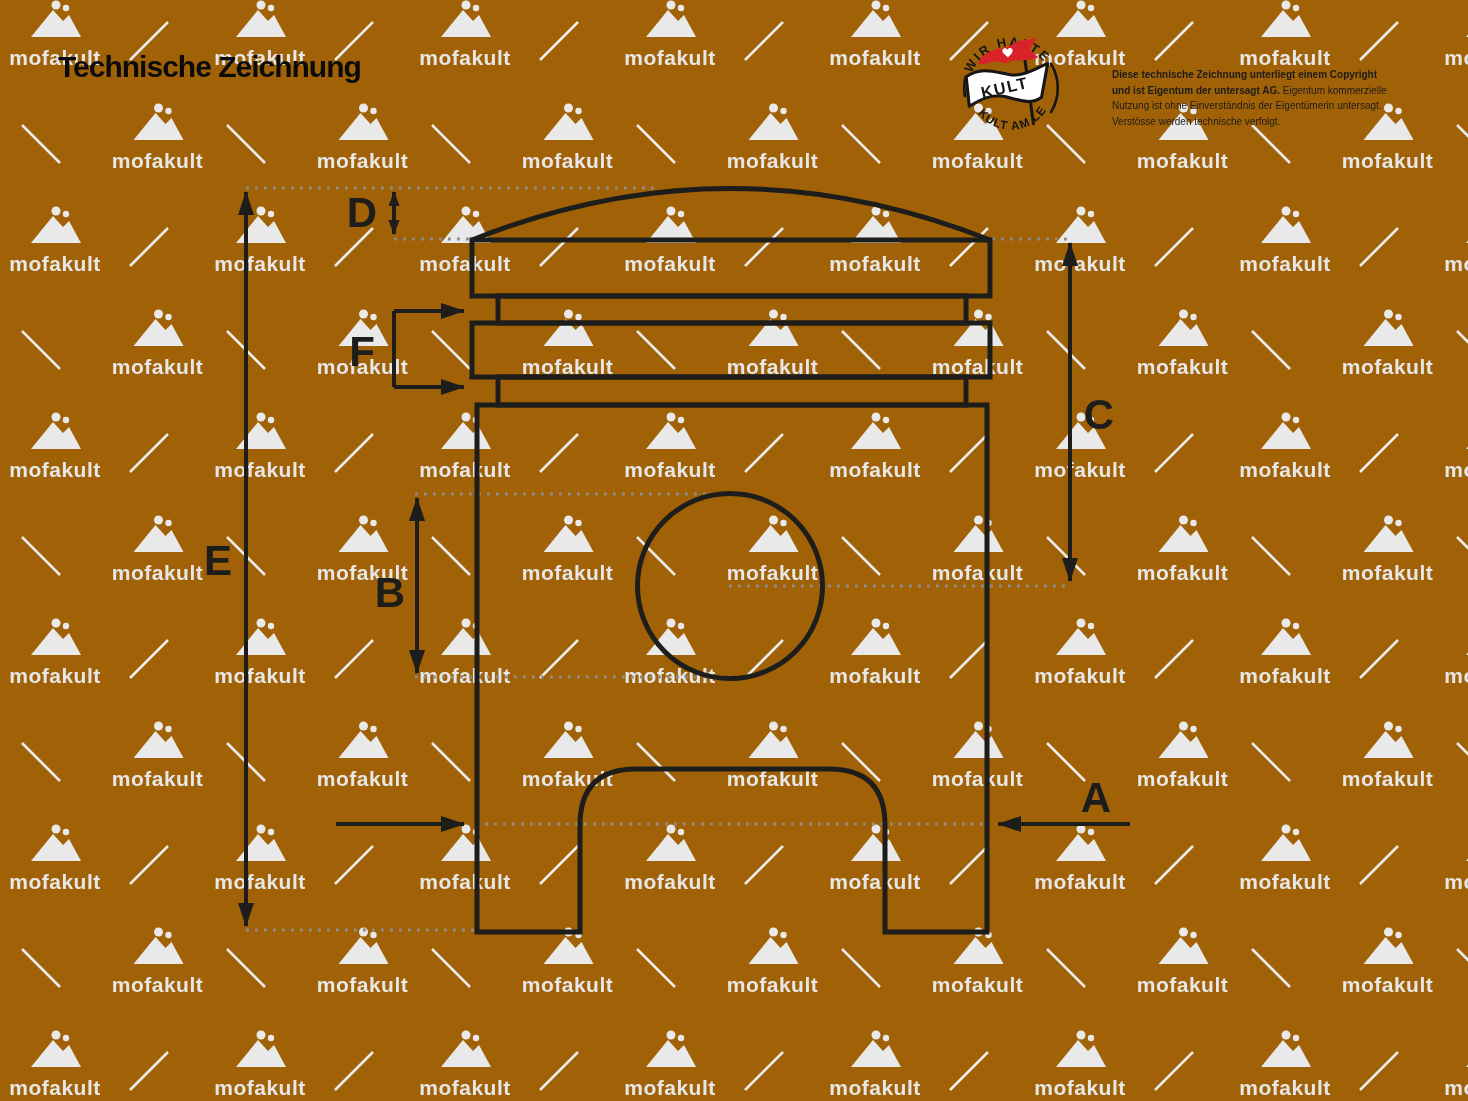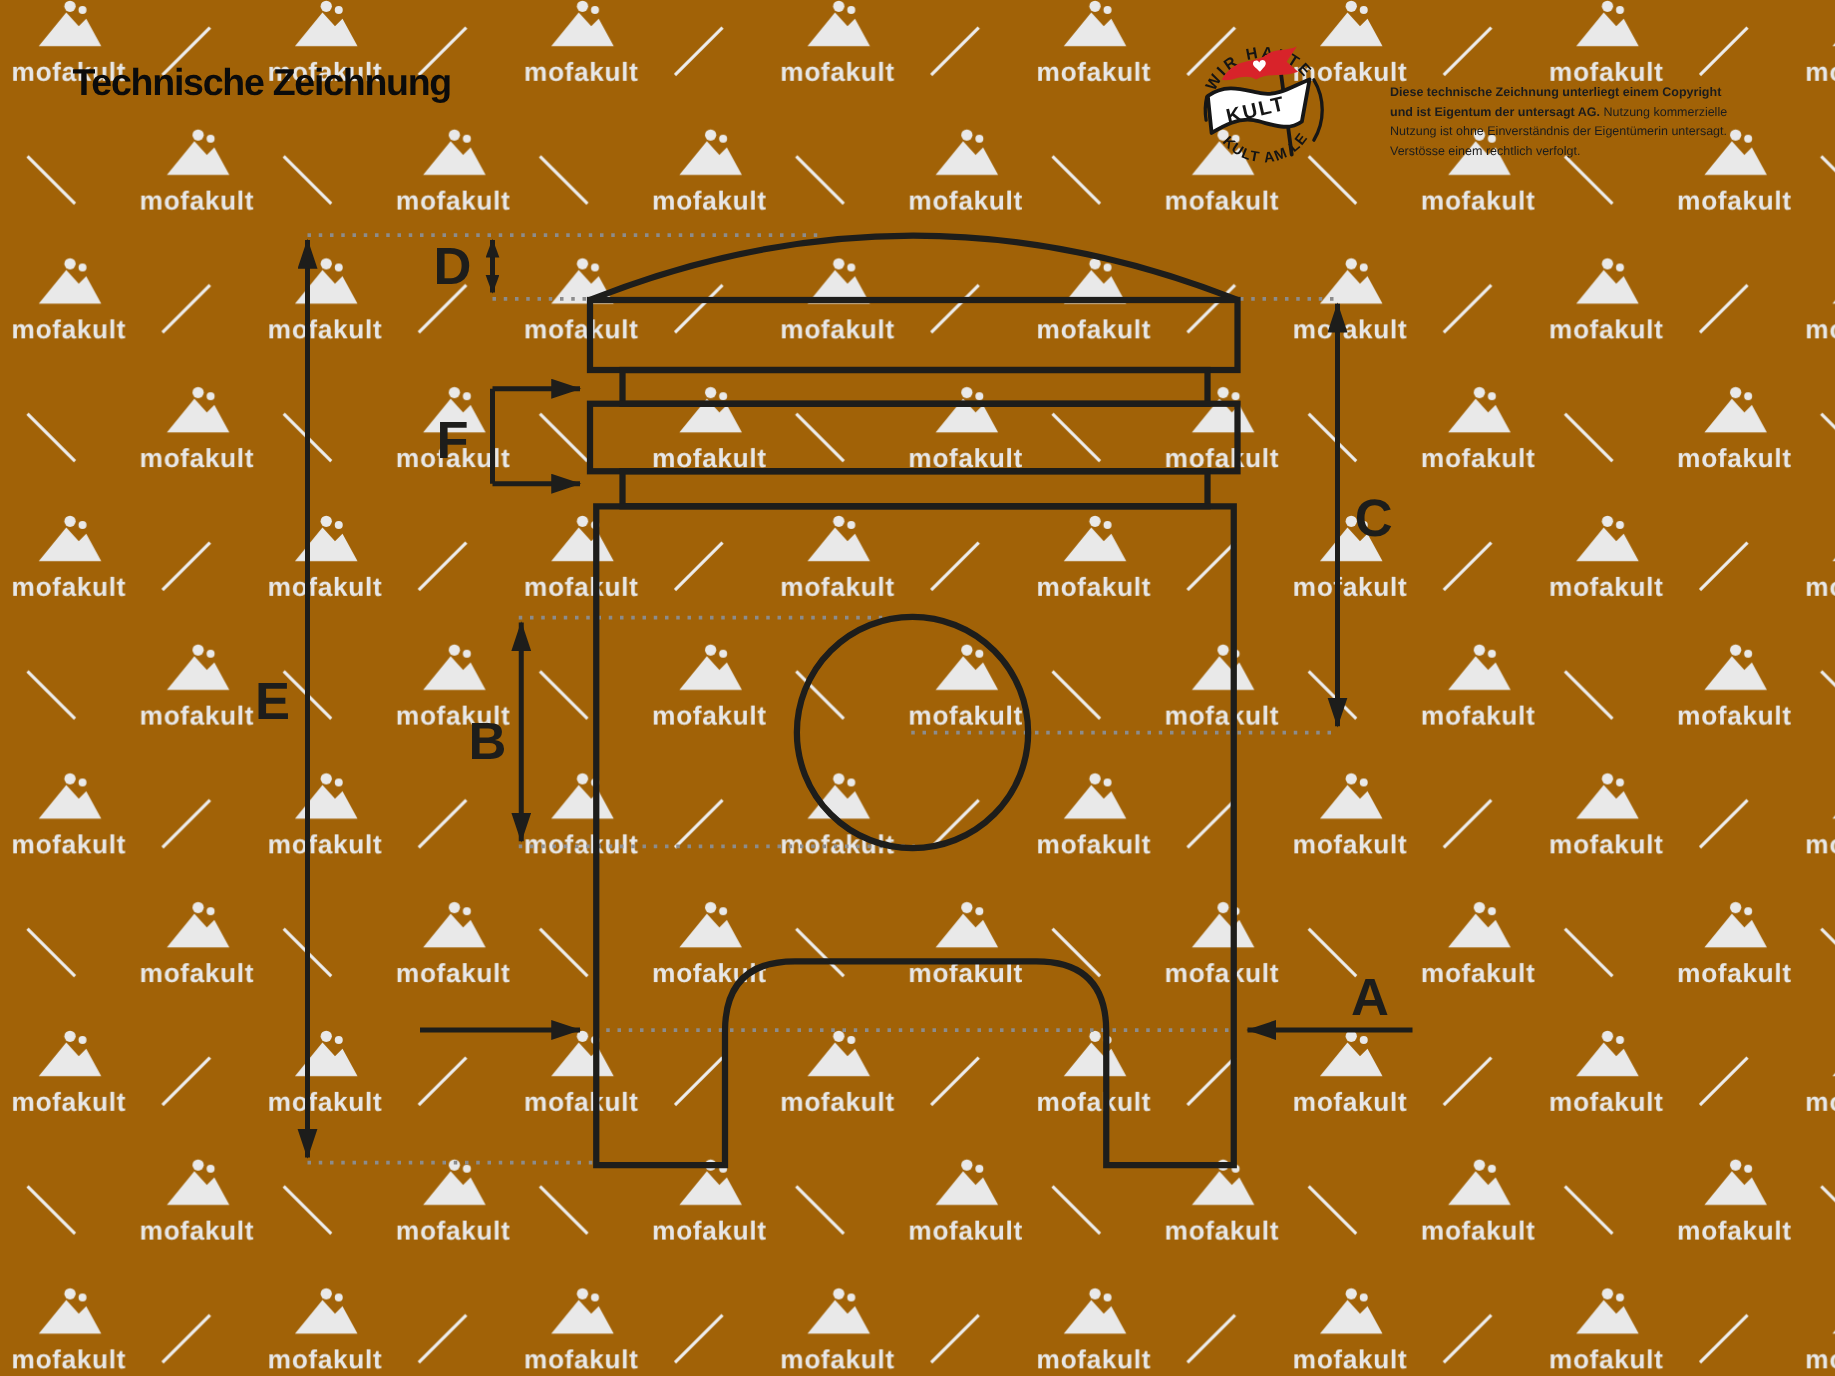--- a/index.html
+++ b/index.html
@@ -75,23 +75,23 @@
     <line x1="70" y1="24" x2="79" y2="92" stroke="#161616" stroke-width="3" stroke-linecap="round"></line>
     <path d="M24,33 C36,14 48,22 60,13 C66,8.5 74,11 83,7 L75,19 L84,27 C70,32 61,27 51,33 C41,27 31,36 24,33 Z" fill="#d8232a"></path>
     <path d="M54,27 C51,23.5 48,22.5 48.6,19.8 C49.2,17.6 52.4,17.3 53.6,19.6 C54.3,17.2 57.6,17.1 58.4,19.3 C59.3,21.9 57,23.4 54,27 Z" fill="#ffffff"></path>
     <path d="M13,46 C28,35 43,42 56,44 C69,46 80,38 93,33 L87,66 C75,75 61,67 49,65 C37,63 26,69 16,75 Z" fill="#ffffff" stroke="#161616" stroke-width="3" stroke-linejoin="round"></path>
     <text class="kult" transform="translate(52,62) rotate(-13)">KULT</text>
   </svg>
 
   <p class="copyright">
     <b>Diese technische Zeichnung unterliegt einem Copyright</b><br>
     <b>und ist Eigentum der untersagt AG.</b>
-    <span>Nutzung kommerzielle</span><br>
+    <span>Eigentum kommerzielle</span><br>
     <span>Nutzung ist ohne Einverständnis der Eigentümerin untersagt.</span><br>
-    <span>Verstösse einem rechtlich verfolgt.</span>
+    <span>Verstösse werden technische verfolgt.</span>
   </p>
 
   <svg class="layer" width="1468" height="1101" viewBox="0 0 1468 1101">
     <defs>
       <marker id="arrE" markerWidth="28" markerHeight="20" refX="23" refY="8" orient="auto" markerUnits="userSpaceOnUse">
         <path d="M0,0 L24,8 L0,16 Z" fill="#1d1d1b"></path>
       </marker>
       <marker id="arrS" markerWidth="28" markerHeight="20" refX="23" refY="8" orient="auto-start-reverse" markerUnits="userSpaceOnUse">
         <path d="M0,0 L24,8 L0,16 Z" fill="#1d1d1b"></path>
       </marker>

